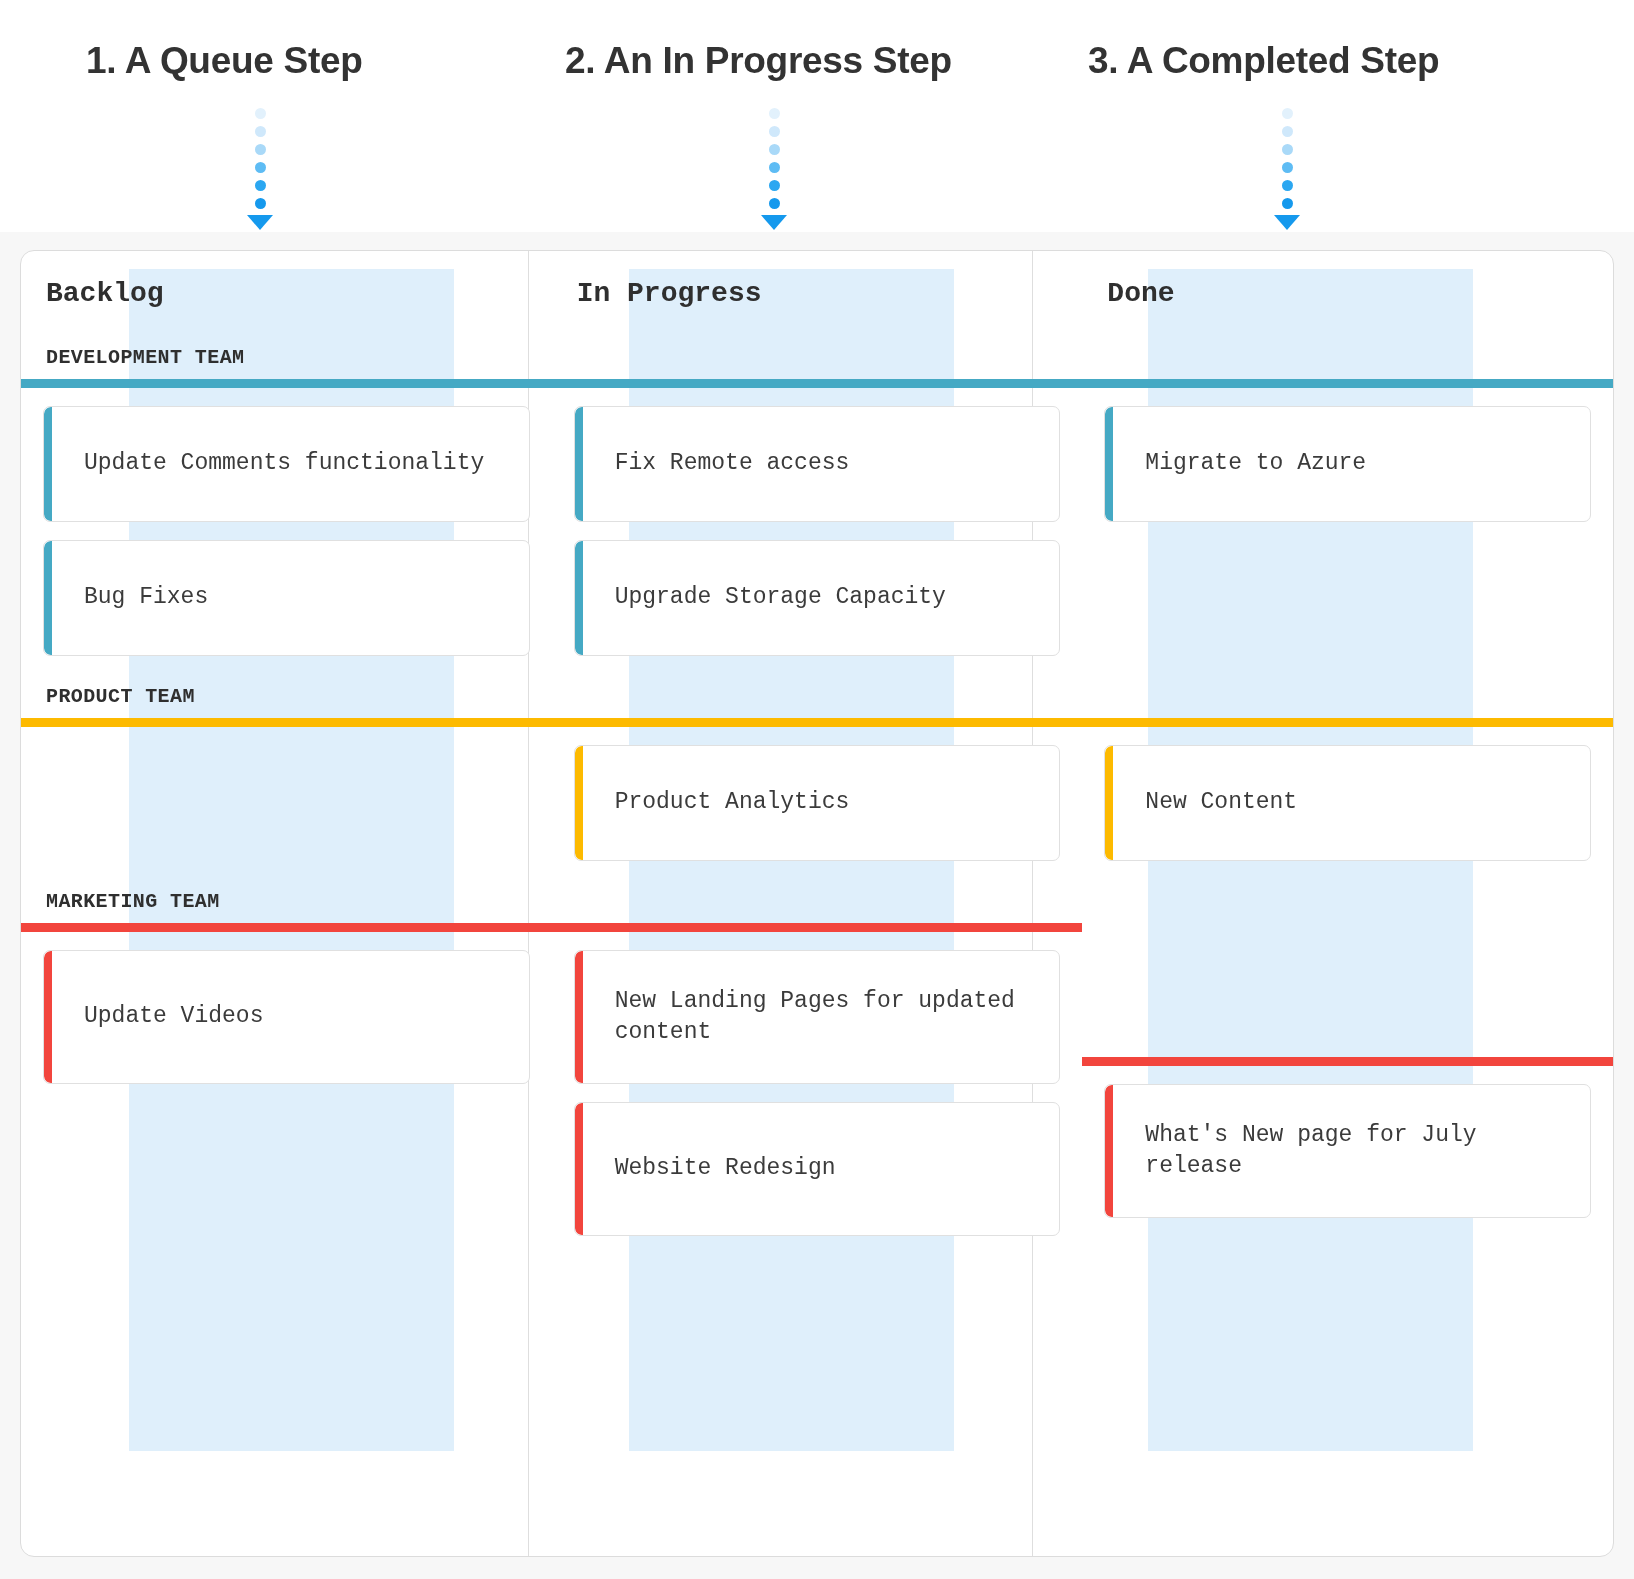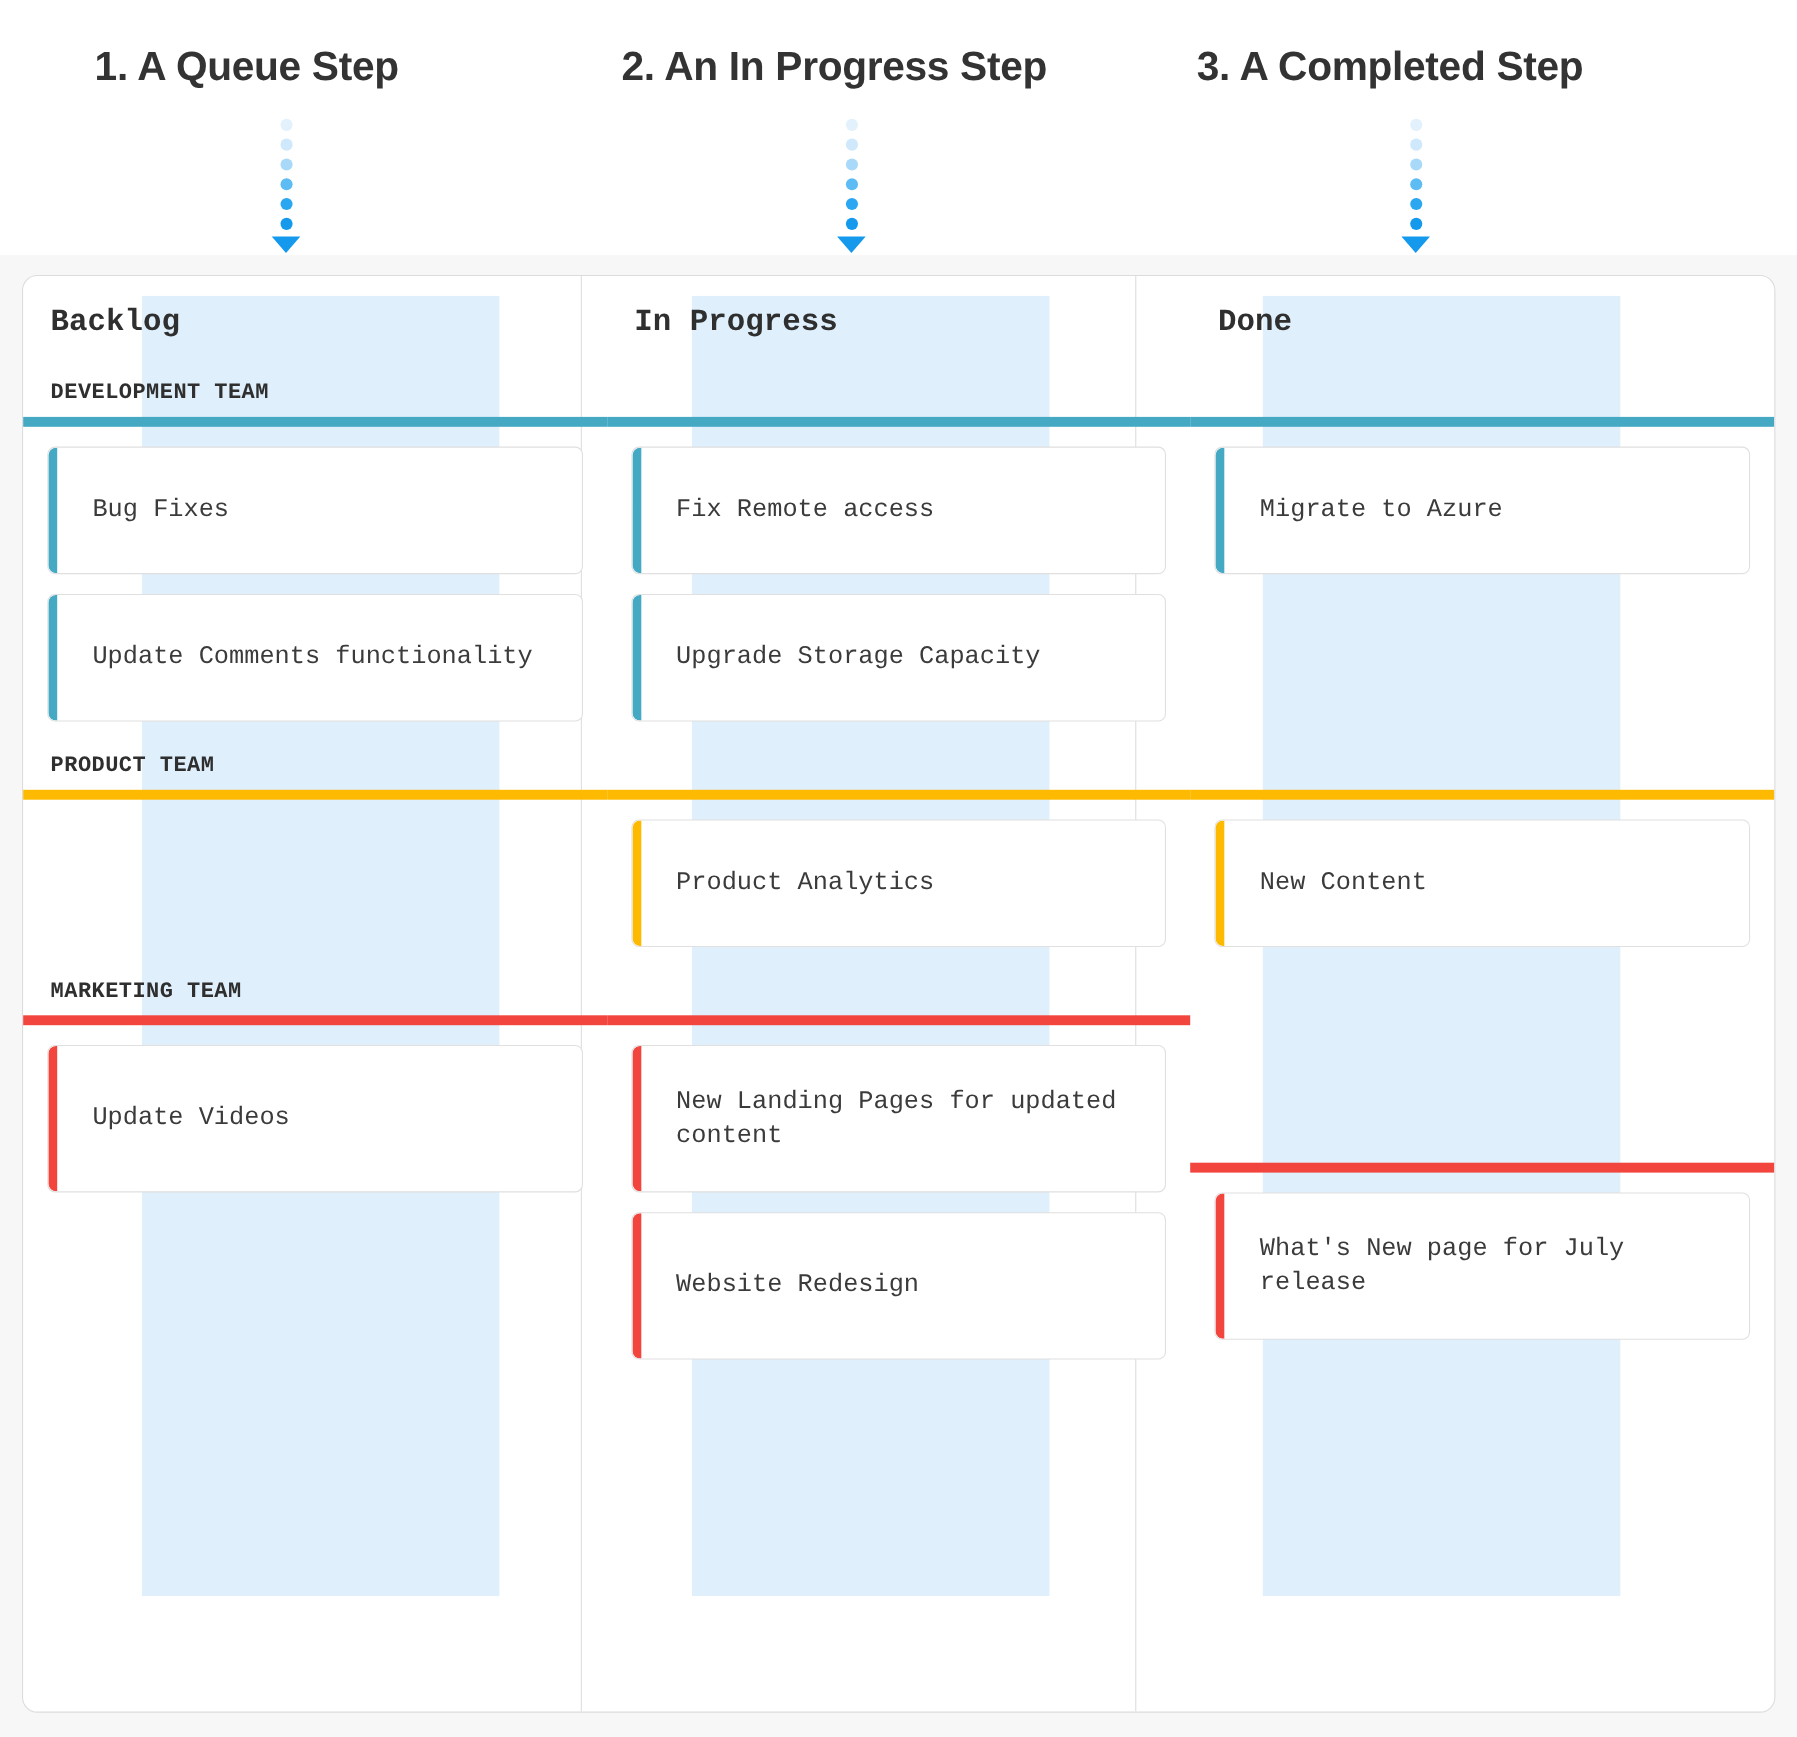--- a/index.html
+++ b/index.html
@@ -226,25 +226,25 @@
         <div class="col-head">
           <span class="col-title">Backlog</span>
         </div>
 
         <div class="lane-block">
           <div class="lane-label">DEVELOPMENT TEAM</div>
           <div class="lane-rule" style="background:#45A9C4;"></div>
           <div class="cards">
             <div class="card">
               <span class="card-accent" style="background:#45A9C4;"></span>
+              <span class="card-text">Update Comments functionality</span>
+            </div>
+            <div class="card">
+              <span class="card-accent" style="background:#45A9C4;"></span>
               <span class="card-text">Bug Fixes</span>
-            </div>
-            <div class="card">
-              <span class="card-accent" style="background:#45A9C4;"></span>
-              <span class="card-text">Update Comments functionality</span>
             </div>
           </div>
         </div>
 
         <div class="lane-block">
           <div class="lane-label">PRODUCT TEAM</div>
           <div class="lane-rule" style="background:#FDBA00;"></div>
           <div class="cards">
             <div style="height:134px;"></div>
           </div>

